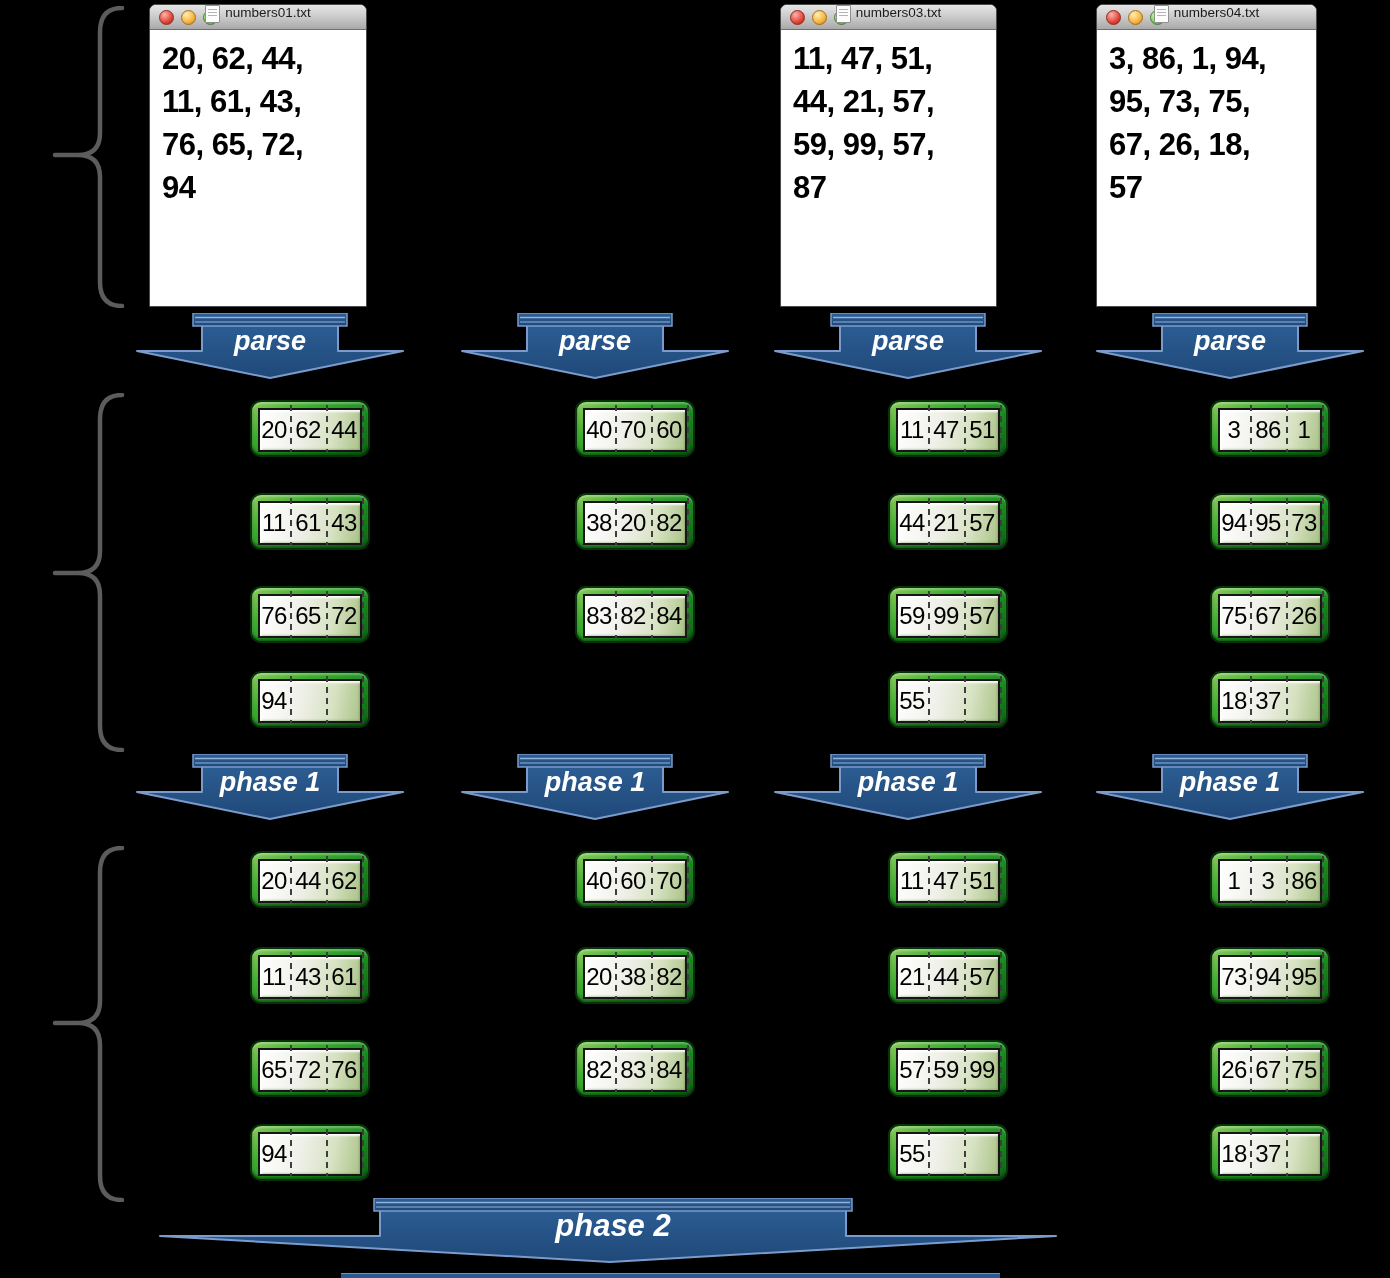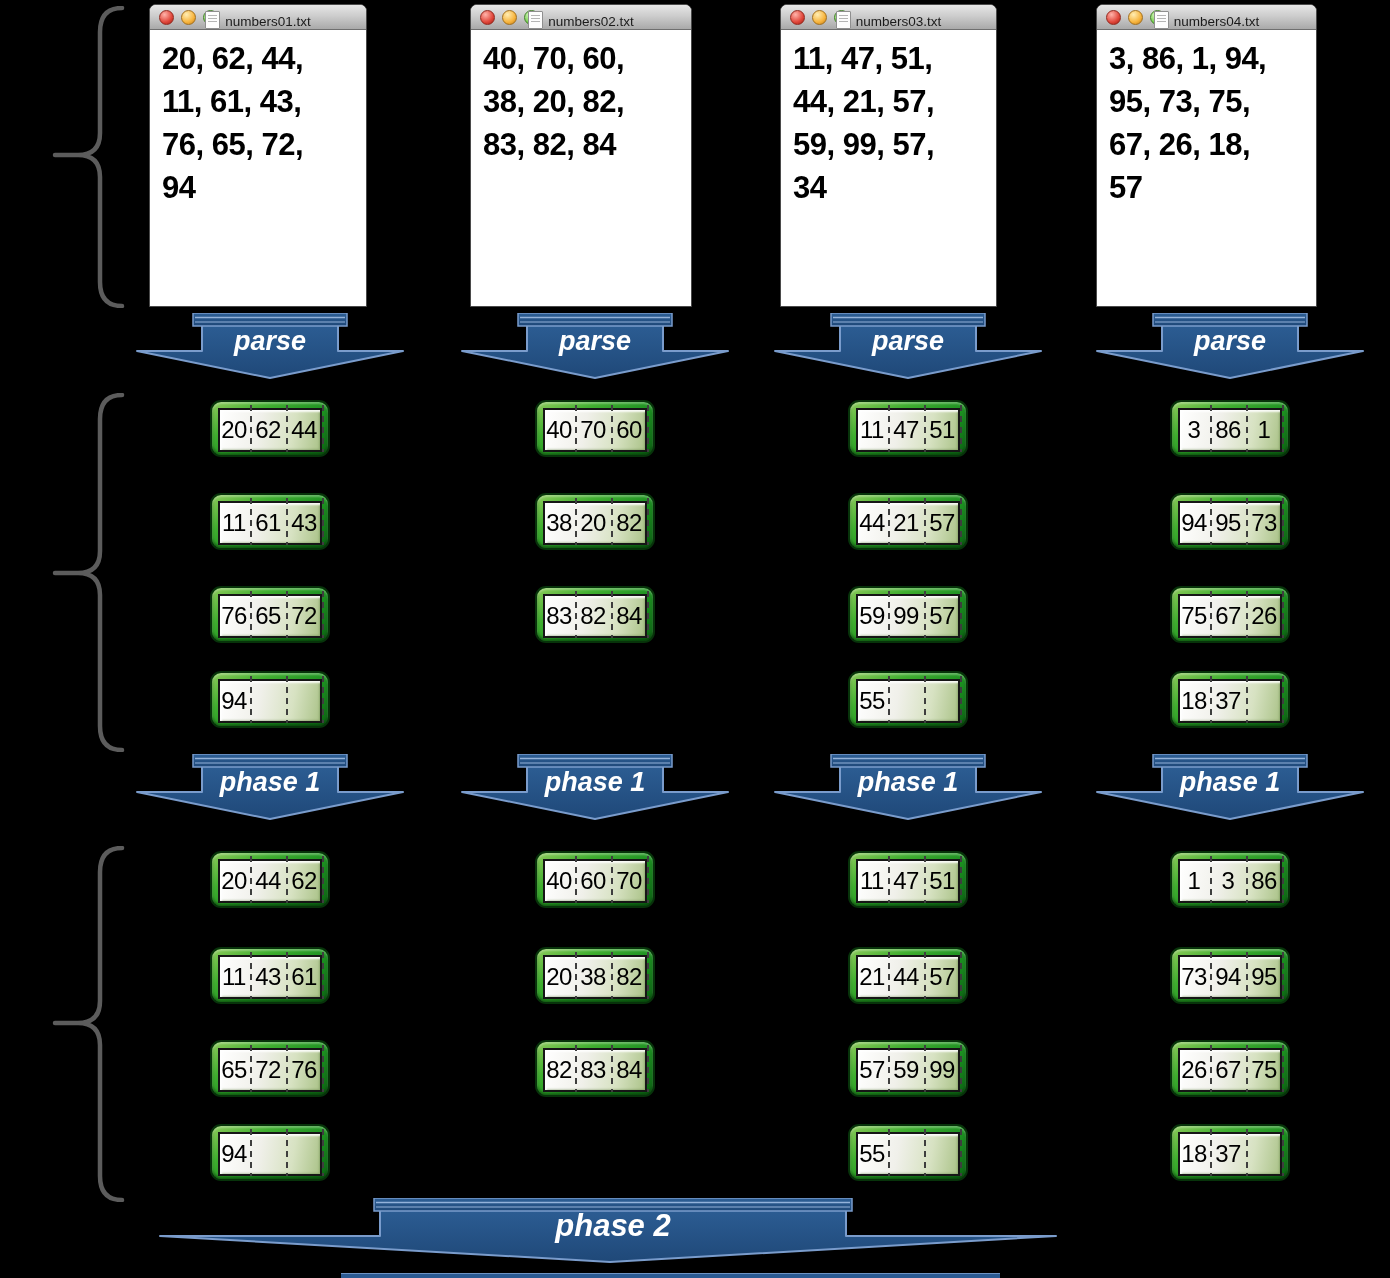--- a/index.html
+++ b/index.html
@@ -4,21 +4,21 @@
 <style>
   html,body{margin:0;padding:0;background:#000;}
   #stage{position:relative;width:1390px;height:1278px;background:#000;overflow:hidden;
          font-family:"Liberation Sans",sans-serif;}
 
   
   .window{position:absolute;top:4px;height:301px;background:#fff;border:1px solid #4a4a4a;
           border-radius:7px 7px 1px 1px;box-shadow:0 3px 10px rgba(0,0,0,.7);}
   .titlebar{position:relative;height:24px;border-radius:6px 6px 0 0;
             background:linear-gradient(#e6e6e6,#cdcdcd 45%,#a9a9a9);
-            border-bottom:1px solid #6f6f6f;display:flex;align-items:flex-end;justify-content:center;}
+            border-bottom:1px solid #6f6f6f;display:flex;align-items:flex-start;justify-content:center;}
   .lights{position:absolute;left:9px;top:5px;display:flex;gap:7px;}
   .light{width:13px;height:13px;border-radius:50%;}
   .light.red{background:radial-gradient(circle at 35% 28%,#ffb3aa,#e0463a 60%,#9c1d12);border:1px solid #93291f;}
   .light.yellow{background:radial-gradient(circle at 35% 28%,#ffedb3,#f7b43d 60%,#c07a17);border:1px solid #a2701e;}
   .light.green{background:radial-gradient(circle at 35% 28%,#d9f8c4,#77d04f 60%,#3c9a22;);border:1px solid #44812b;
                background:radial-gradient(circle at 35% 28%,#d9f8c4,#77d04f 60%,#3c9a22);}
   .doc-icon{width:13px;height:16px;background:#fdfdfd;border:1px solid #8f8f8f;border-radius:1px;
             margin-right:5px;position:relative;flex:0 0 auto;}
   .doc-icon:before{content:"";position:absolute;left:2px;right:2px;top:3px;height:1px;background:#b5b5b5;
                    box-shadow:0 3px 0 #b5b5b5,0 6px 0 #b5b5b5;}
@@ -30,21 +30,21 @@
   
   .arrow{position:absolute;}
   .alabel{font:italic bold 27px "Liberation Sans",sans-serif;fill:#ffffff;}
   .alabel2{font:italic bold 31px "Liberation Sans",sans-serif;fill:#ffffff;}
 
   
   .chunk{position:absolute;width:120px;height:57px;border-radius:11px;
          border:2px solid #07330a;
          background:linear-gradient(150deg,#8ccb5a 0%,#3fae2f 30%,#1d9121 60%,#0c6413 100%);
          box-shadow:4px 4px 3px rgba(0,0,0,.9), inset 0 2px 2px rgba(255,255,255,.3), inset 0 -2px 3px rgba(0,40,0,.55);
-         box-sizing:border-box;}
+         box-sizing:border-box;margin-left:40px;}
   .inner{position:absolute;left:6px;top:6px;width:104px;height:44px;border:2px solid #161616;
          background:linear-gradient(100deg,#ffffff 0%,#f0f0ea 40%,#d7e2c2 72%,#abc389 100%);
          box-sizing:border-box;
          box-shadow:inset 2px 2px 2px rgba(255,255,255,.9), inset -1px -1px 2px rgba(90,120,60,.35);}
   .dv{position:absolute;top:3px;bottom:3px;width:2px;
       background:repeating-linear-gradient(180deg,#3e3e3e 0 6px,transparent 6px 11px);}
   .d1{left:38px;} .d2{left:74px;} .d3{left:110px;}
   .cell{position:absolute;top:6px;height:44px;line-height:44px;text-align:center;
         font-size:24px;font-weight:normal;color:#000;letter-spacing:-0.5px;font-style:normal;}
   .c1{left:6px;width:32px;} .c2{left:38px;width:36px;} .c3{left:74px;width:36px;}
@@ -80,49 +80,35 @@
       </div>
       <span class="doc-icon"></span>
       <span class="win-title">numbers01.txt</span>
     </div>
     <div class="win-body">20, 62, 44,
 11, 61, 43,
 76, 65, 72,
 94</div>
   </div>
 
-  <div class="window" style="left:470px;width:220px">
-    <div class="titlebar">
-      <div class="lights">
-        <span class="light red"></span>
-        <span class="light yellow"></span>
-        <span class="light green"></span>
-      </div>
-      <span class="doc-icon"></span>
-      <span class="win-title">numbers02.txt</span>
-    </div>
-    <div class="win-body">40, 70, 60,
-38, 20, 82,
-83, 82, 84</div>
-  </div>
 
   <div class="window" style="left:780px;width:215px">
     <div class="titlebar">
       <div class="lights">
         <span class="light red"></span>
         <span class="light yellow"></span>
         <span class="light green"></span>
       </div>
       <span class="doc-icon"></span>
       <span class="win-title">numbers03.txt</span>
     </div>
     <div class="win-body">11, 47, 51,
 44, 21, 57,
 59, 99, 57,
-34</div>
+87</div>
   </div>
 
   <div class="window" style="left:1096px;width:219px">
     <div class="titlebar">
       <div class="lights">
         <span class="light red"></span>
         <span class="light yellow"></span>
         <span class="light green"></span>
       </div>
       <span class="doc-icon"></span>

